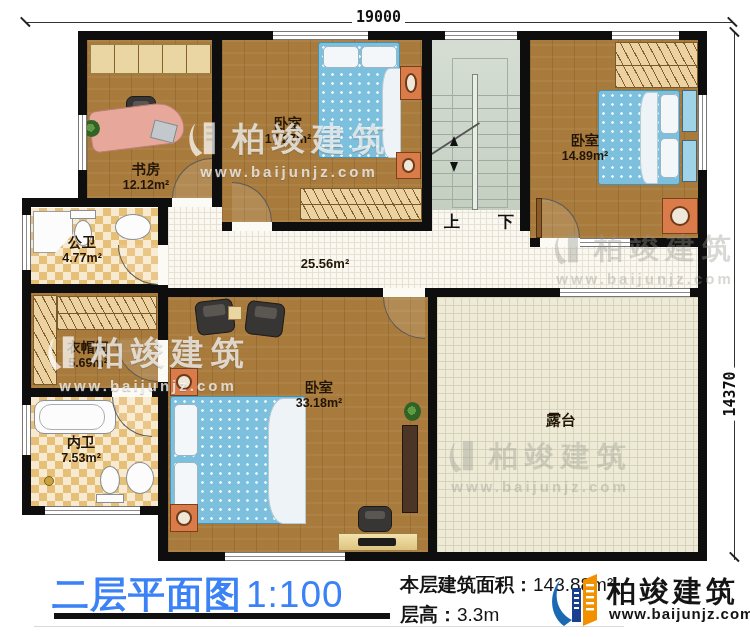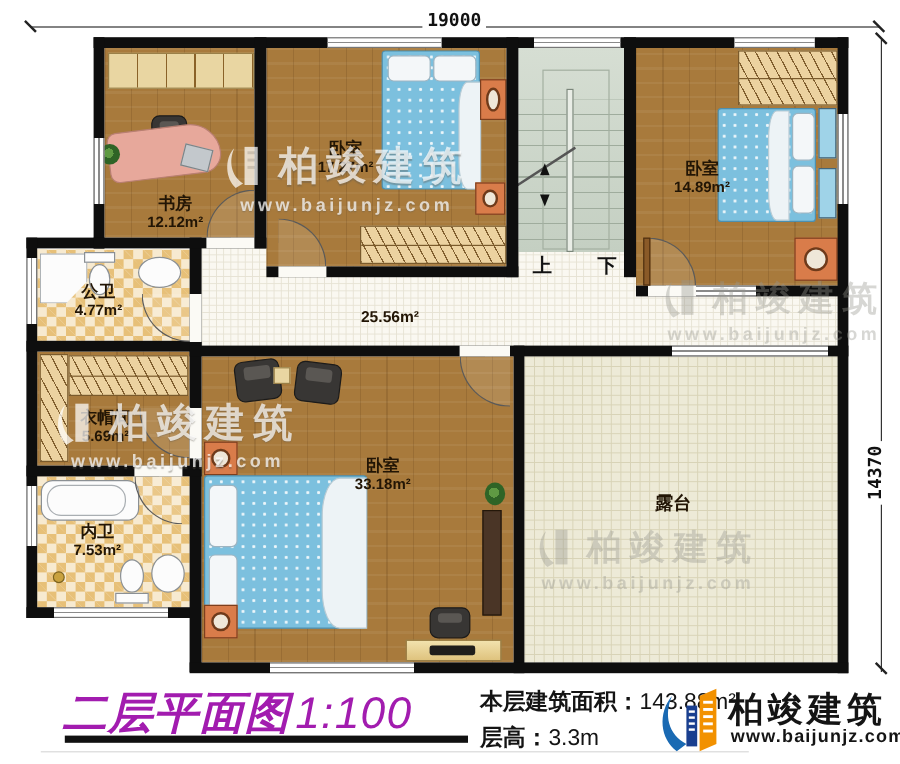--- a/index.html
+++ b/index.html
@@ -61,21 +61,21 @@
   .wm .row{display:flex;align-items:center;justify-content:center;gap:8px;}
   .wm .nm{font-size:33px;font-weight:700;letter-spacing:7px;}
   .wm .url{font-size:15px;font-weight:700;letter-spacing:3px;margin-top:1px;}
   .wm.gray{color:rgba(150,150,142,.38);text-shadow:none;}
   
   .dimline{background:#333;}
   .dimtext{position:absolute;font-family:"DejaVu Sans Mono","Liberation Mono",monospace;
            font-weight:700;font-size:15px;color:#111;background:#fff;padding:0 4px;}
   .tick{position:absolute;width:13px;height:1.6px;background:#222;transform:rotate(45deg);}
   
-  .ft-title{position:absolute;left:52px;top:570px;font-size:37px;color:#a21caf;letter-spacing:1px;font-style:italic;}
+  .ft-title{position:absolute;left:52px;top:570px;font-size:37px;color:#3b82f6;letter-spacing:1px;}
   .ft-title .t1{font-weight:700;}
   .ft-title .t2{font-weight:400;margin-left:4px;}
   .ft-bar{position:absolute;left:54px;top:613px;width:336px;height:6px;background:#111;}
   .ft-thin{position:absolute;left:34px;top:626px;width:590px;height:1px;background:#d9d9d9;}
   .ft-stat{position:absolute;left:400px;font-size:19px;color:#141414;font-weight:700;white-space:nowrap;}
   .ft-stat .val{font-weight:400;}
   .brand-name{position:absolute;left:607px;top:572px;font-size:29px;font-weight:800;color:#141414;letter-spacing:4px;white-space:nowrap;}
   .brand-url{position:absolute;left:609px;top:605px;font-size:15px;font-weight:700;color:#141414;letter-spacing:1px;white-space:nowrap;}
 </style>
 </head>

